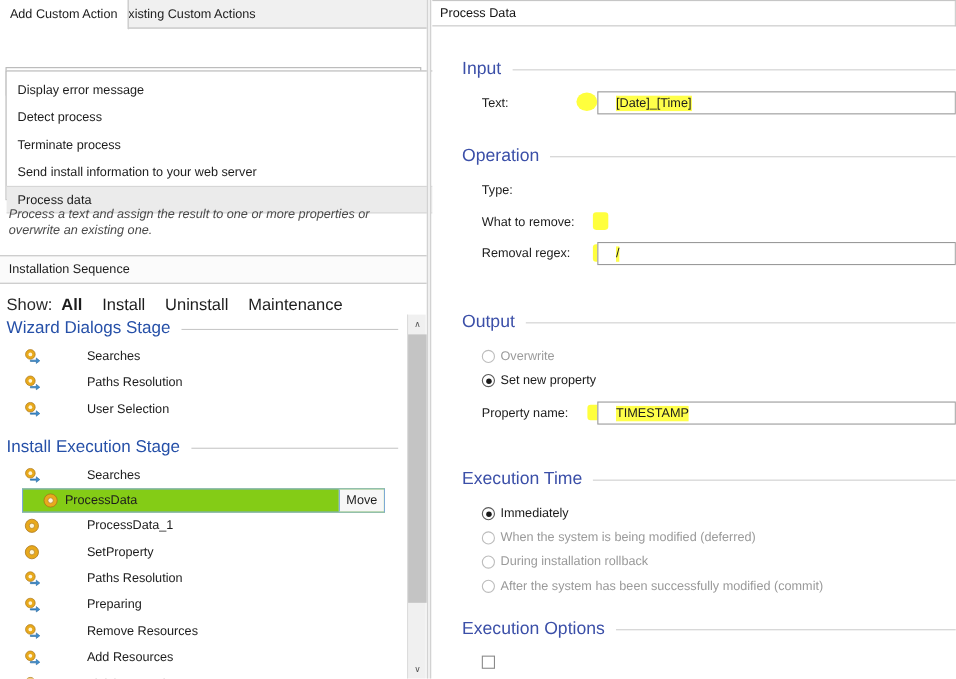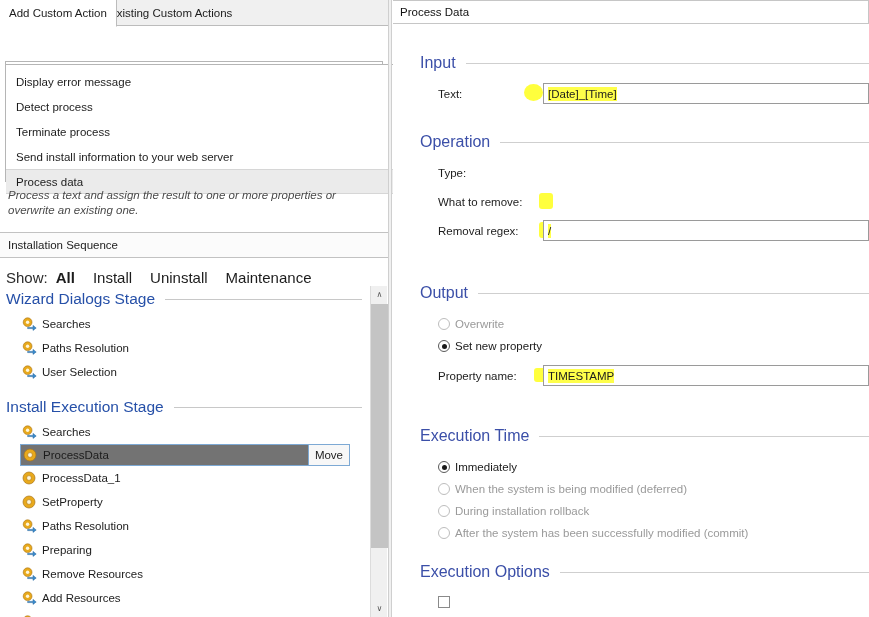--- a/index.html
+++ b/index.html
@@ -153,28 +153,29 @@
     margin-left: 10px; margin-right: 8px;
   }
   .tree-item {
     display: flex; align-items: center;
     height: 24px;
     padding-left: 22px;
     font-size: 11.5px;
     color: #1c1c1c;
     cursor: default;
     white-space: nowrap;
+    gap: 37px;
   }
   .tree-item .ti-icon { width: 20px; display:flex; align-items:center; }
   .tree-item.selected {
-    background: #737373;
+    background: #84cc16;
     border: 1px solid #7da9d4;
     margin-left: 20px;
     margin-right: 20px;
-    padding-left: 2px;
+    padding-left: 18px;
     height: 22px;
     justify-content: space-between;
   }
   .move-btn {
     border-left: 1px solid #7da9d4;
     background: #f7f7f7;
     height: 100%;
     padding: 0 6px;
     display: flex; align-items: center;
     font-size: 11.5px;
@@ -257,21 +258,21 @@
     font-size: 11.5px;
     color: #1c1c1c;
     white-space: nowrap;
   }
   .field-input {
     flex: 1;
     height: 21px;
     border: 1px solid #9a9a9a;
     background: #ffffff;
     display: flex; align-items: center;
-    padding-left: 4px;
+    padding-left: 16px;
     font-size: 11.5px;
     color: #1c1c1c;
     position: relative;
   }
   .field-input.combo {
     background: #dcdcdc;
     border: 1px solid #a8a8a8;
     color: #333;
   }
   .hl { background: #ffff4a; padding: 1px 0; }

